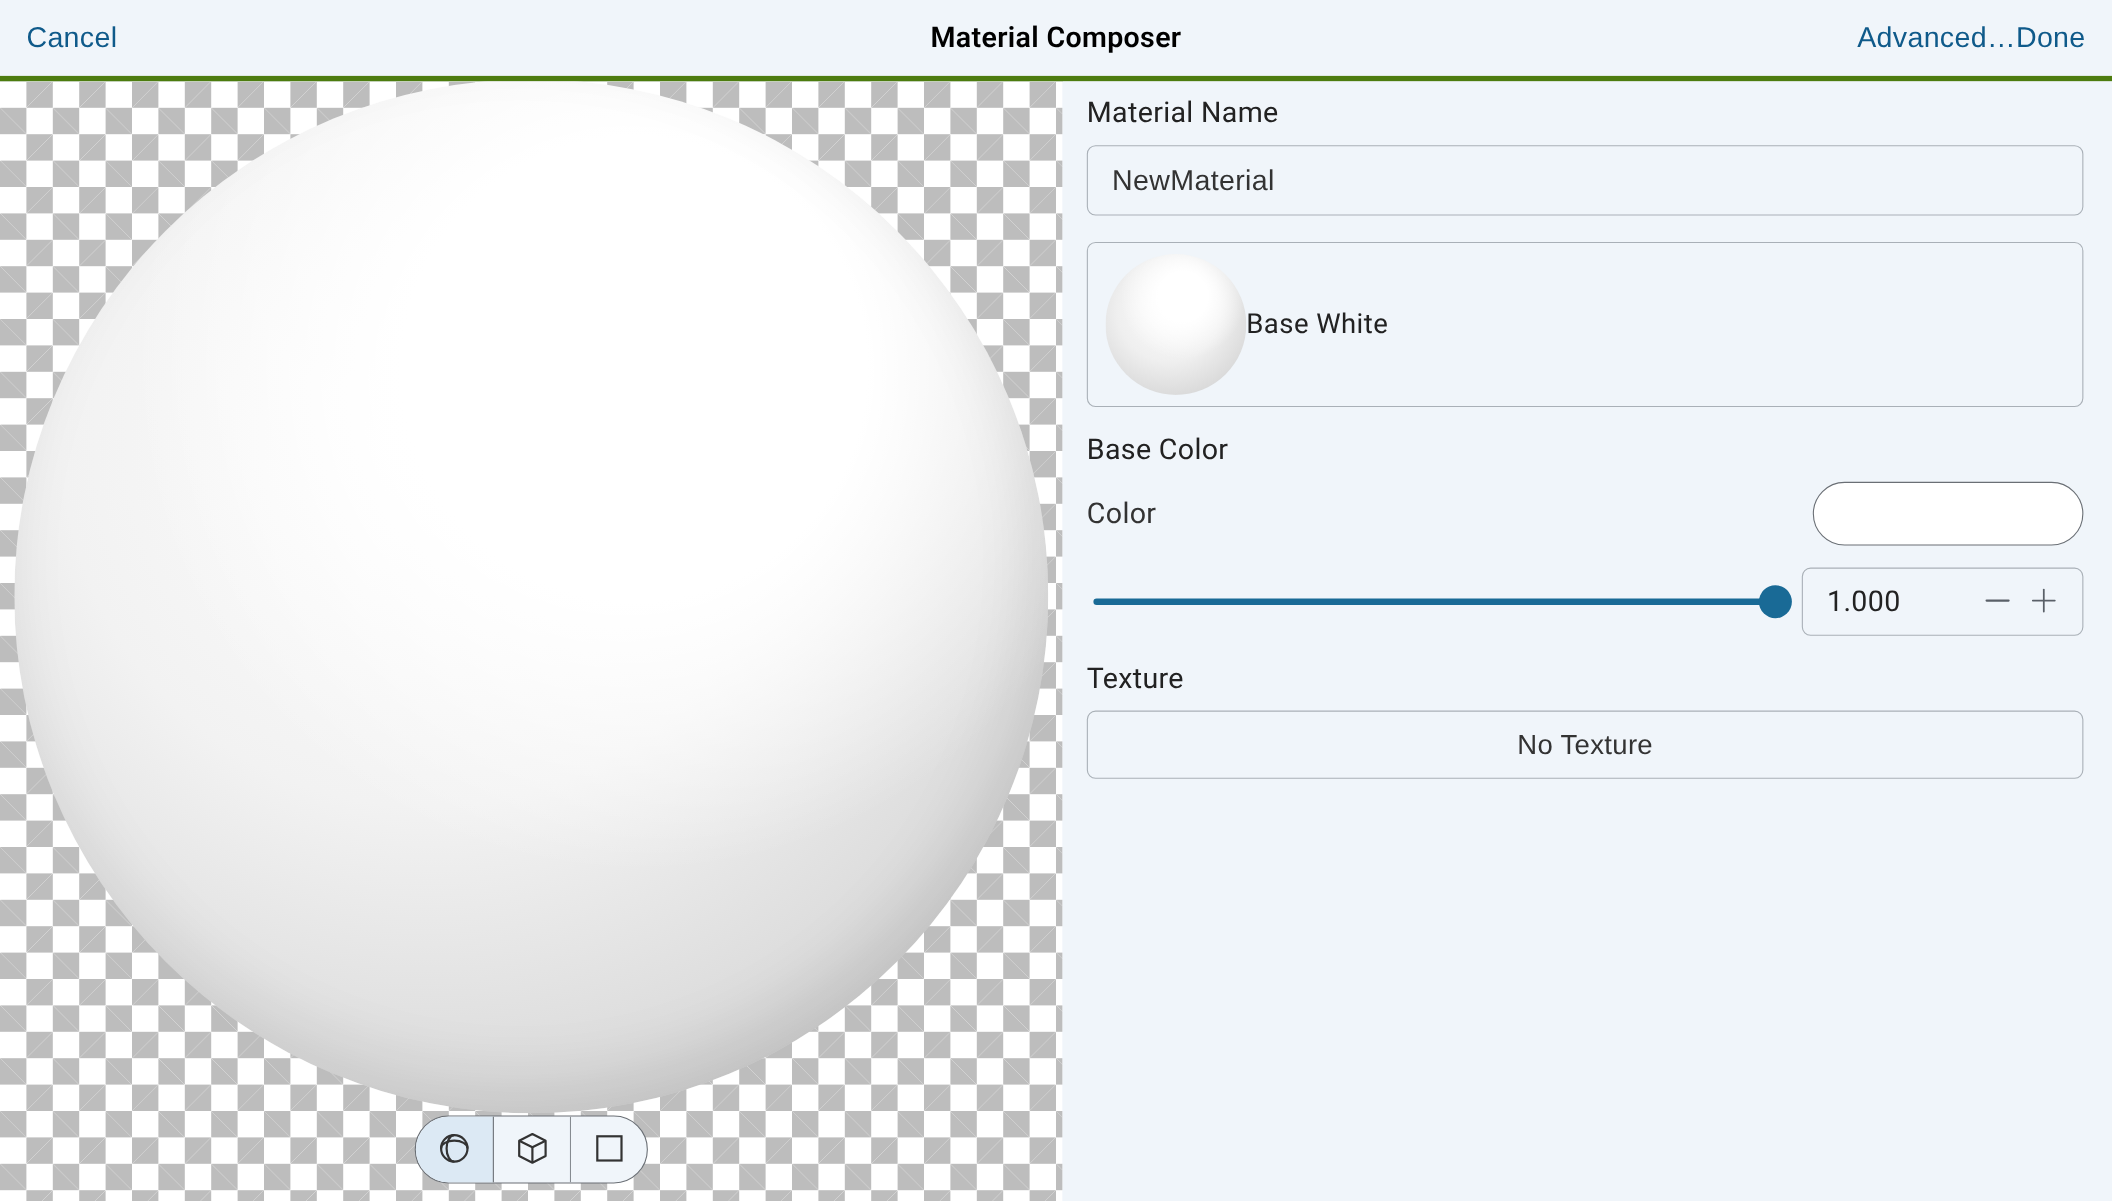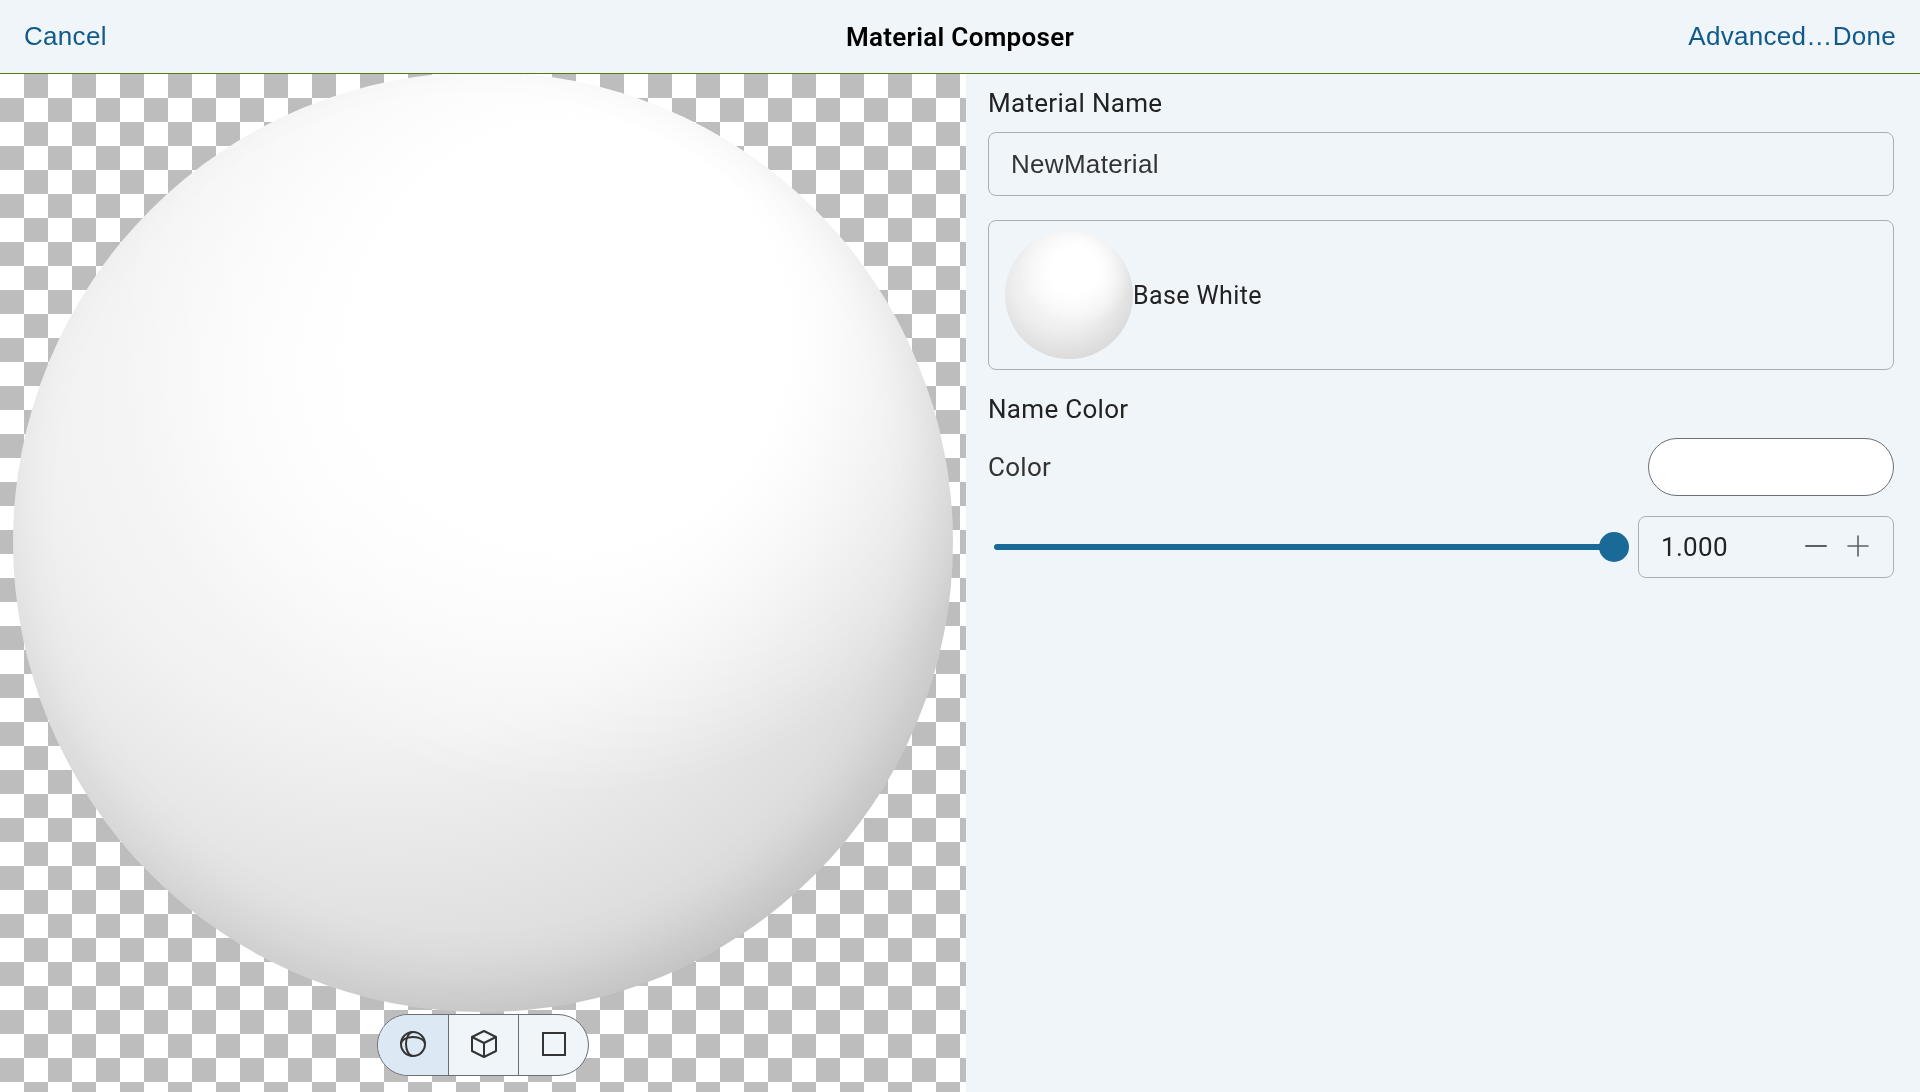--- a/index.html
+++ b/index.html
@@ -14,21 +14,21 @@
       height: 1092px;
       overflow: hidden;
       transform-origin: top left;
     }
     .header {
       display: flex;
       align-items: center;
       justify-content: space-between;
       height: 74px;
       padding: 0 24px;
-      border-bottom: 1px solid #4d7c0f;
+      border-bottom: 5px solid #4d7c0f;
       background: #f0f5fa;
     }
     .header-left {
       display: flex;
       align-items: center;
     }
     .header-center {
       position: absolute;
       left: 50%;
       transform: translateX(-50%);
@@ -320,21 +320,21 @@
     </div>
 
     <div class="section">
       <div class="template-card">
         <div class="template-thumb"></div>
         <div class="template-name">Base White</div>
       </div>
     </div>
 
     <div class="section">
-      <div class="section-label">Name Color</div>
+      <div class="section-label">Base Color</div>
       <div class="color-row">
         <div class="color-label">Color</div>
         <button class="color-swatch" style="background:#ffffff"></button>
       </div>
       <div class="slider-row">
         <div class="slider-track-wrap">
           <div class="slider-track">
             <div class="slider-thumb"></div>
           </div>
         </div>
@@ -352,15 +352,19 @@
               <svg width="26" height="26" viewBox="0 0 26 26" stroke="#5a6068" stroke-width="1.6" stroke-linecap="round">
                   <line x1="3" y1="13" x2="23" y2="13"></line>
                   <line x1="13" y1="3" x2="13" y2="23"></line>
                 </svg>
             </span>
           </button>
         </div>
       </div>
     </div>
 
+    <div class="section">
+      <div class="section-label">Texture</div>
+      <button class="texture-button">No Texture</button>
+    </div>
 
   </div>
 </div>
 
 </body></html>

